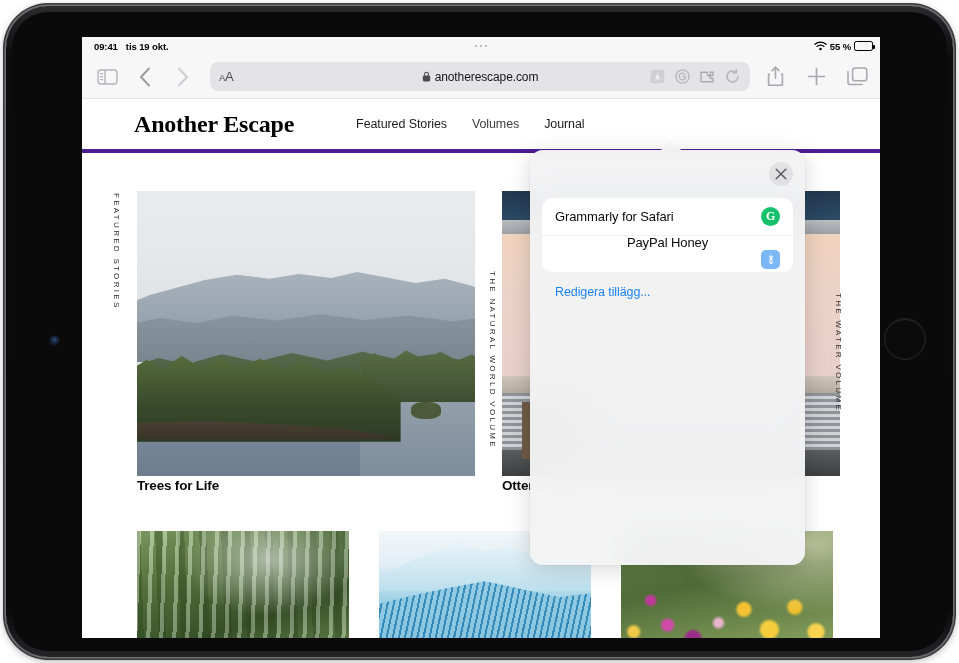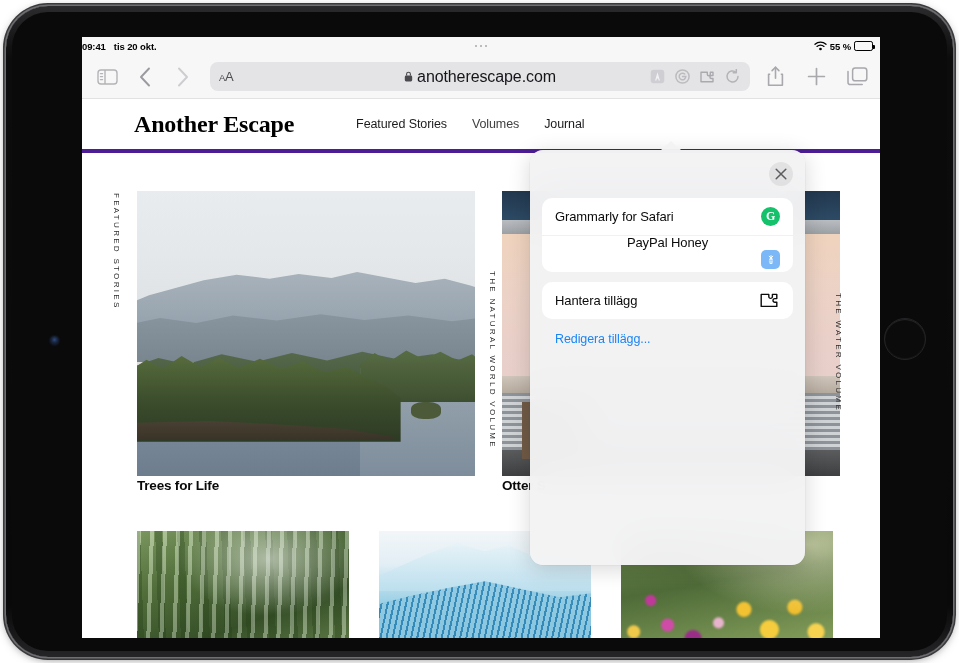--- a/index.html
+++ b/index.html
@@ -51,21 +51,21 @@
     background: #ffffff;
     overflow: hidden;
   }
 
   
   #status-bar {
     position: relative;
     height: 18px;
     background: #f7f7f7;
     display: flex; align-items: center;
-    padding: 0 7px 0 0;
+    padding: 0 7px 0 12px;
     font-size: 9.5px; font-weight: bold;
     color: #000;
     letter-spacing: -0.1px;
   }
   .sb-left { display: flex; align-items: center; gap: 8px; }
   .sb-right { margin-left: auto; display: flex; align-items: center; gap: 3px; }
   #sb-dots {
     position: absolute; left: 0; right: 0; top: 0; bottom: 0;
     display: flex; align-items: center; justify-content: center;
     gap: 2.5px; pointer-events: none;
@@ -110,21 +110,21 @@
   #aa-btn {
     font-size: 13px; color: #4d4d52; letter-spacing: -0.3px;
     display: flex; align-items: baseline; gap: 0px;
   }
   #aa-btn .small { font-size: 9.5px; }
   #url-center {
     position: absolute; left: 0; right: 0;
     display: flex; align-items: center; justify-content: center;
     gap: 4px; pointer-events: none;
   }
-  #url-text { font-size: 16px; color: #15151a; letter-spacing: -0.1px; }
+  #url-text { font-size: 12px; color: #15151a; letter-spacing: -0.1px; }
   #lock-icon { color: #444; display:flex; align-items:center; }
   #url-right {
     margin-left: auto; display: flex; align-items: center; gap: 8px;
     position: relative; z-index: 2;
   }
   .url-ext { width: 17px; height: 17px; color: #b2b2b6; display:flex; align-items:center; justify-content:center; }
   .url-ext.active { color: #a9a9ad; }
 
   #tb-right { display: flex; align-items: center; gap: 19px; margin-left: 14px; }
   #tb-right .tb-icon { width: 22px; height: 24px; color: #a8a8ad; }
@@ -348,21 +348,21 @@
 <div id="device">
   <div id="bezel-inner"></div>
   <div id="camera"></div>
   <div id="home-button"></div>
 
   <div id="screen">
 
     <div id="status-bar">
       <div class="sb-left">
         <span>09:41</span>
-        <span>tis 20 okt.</span>
+        <span>tis 19 okt.</span>
       </div>
       <div id="sb-dots">
           <i></i>
           <i></i>
           <i></i>
         </div>
       <div class="sb-right">
         <span style="display:flex;align-items:center;">
           <svg width="13" height="10" viewBox="0 0 13 10" fill="none">
             <path d="M1 3.3C2.6 1.9 4.4 1.2 6.5 1.2S10.4 1.9 12 3.3" stroke="#000" stroke-width="1.3" stroke-linecap="round"></path>
@@ -533,29 +533,19 @@
                 <svg width="12" height="12" viewBox="0 0 12 12" fill="none">
                   <ellipse cx="6" cy="7" rx="2.1" ry="3" fill="#fff"></ellipse>
                   <path d="M6 4.2V1.6M4.2 2.3L6 4M7.8 2.3L6 4" stroke="#fff" stroke-width="1" stroke-linecap="round"></path>
                   <path d="M3.9 6.2H8.1M3.9 8H8.1" stroke="#7cb8f7" stroke-width=".9"></path>
                 </svg>
               </span>
             </span>
           </div>
         </div>
 
-        <div class="pop-group" id="pop-group-2">
-          <div class="pop-row">
-            <span>Hantera tillägg</span>
-            <span class="row-icon">
-              <svg width="20" height="17" viewBox="0 0 20 17" fill="none">
-                <path d="M1.2 2.4h7.6v2.2a1.8 1.8 0 103.6 0V2.4h4.4v4.2h-2a1.8 1.8 0 100 3.6h2v4.2H1.2z" stroke="#0b0b0c" stroke-width="1.4" stroke-linejoin="round" fill="none"></path>
-              </svg>
-            </span>
-          </div>
-        </div>
 
         <div id="pop-edit">Redigera tillägg...</div>
       </div>
 
     </div>
   </div>
 </div>
 
 </body></html>

